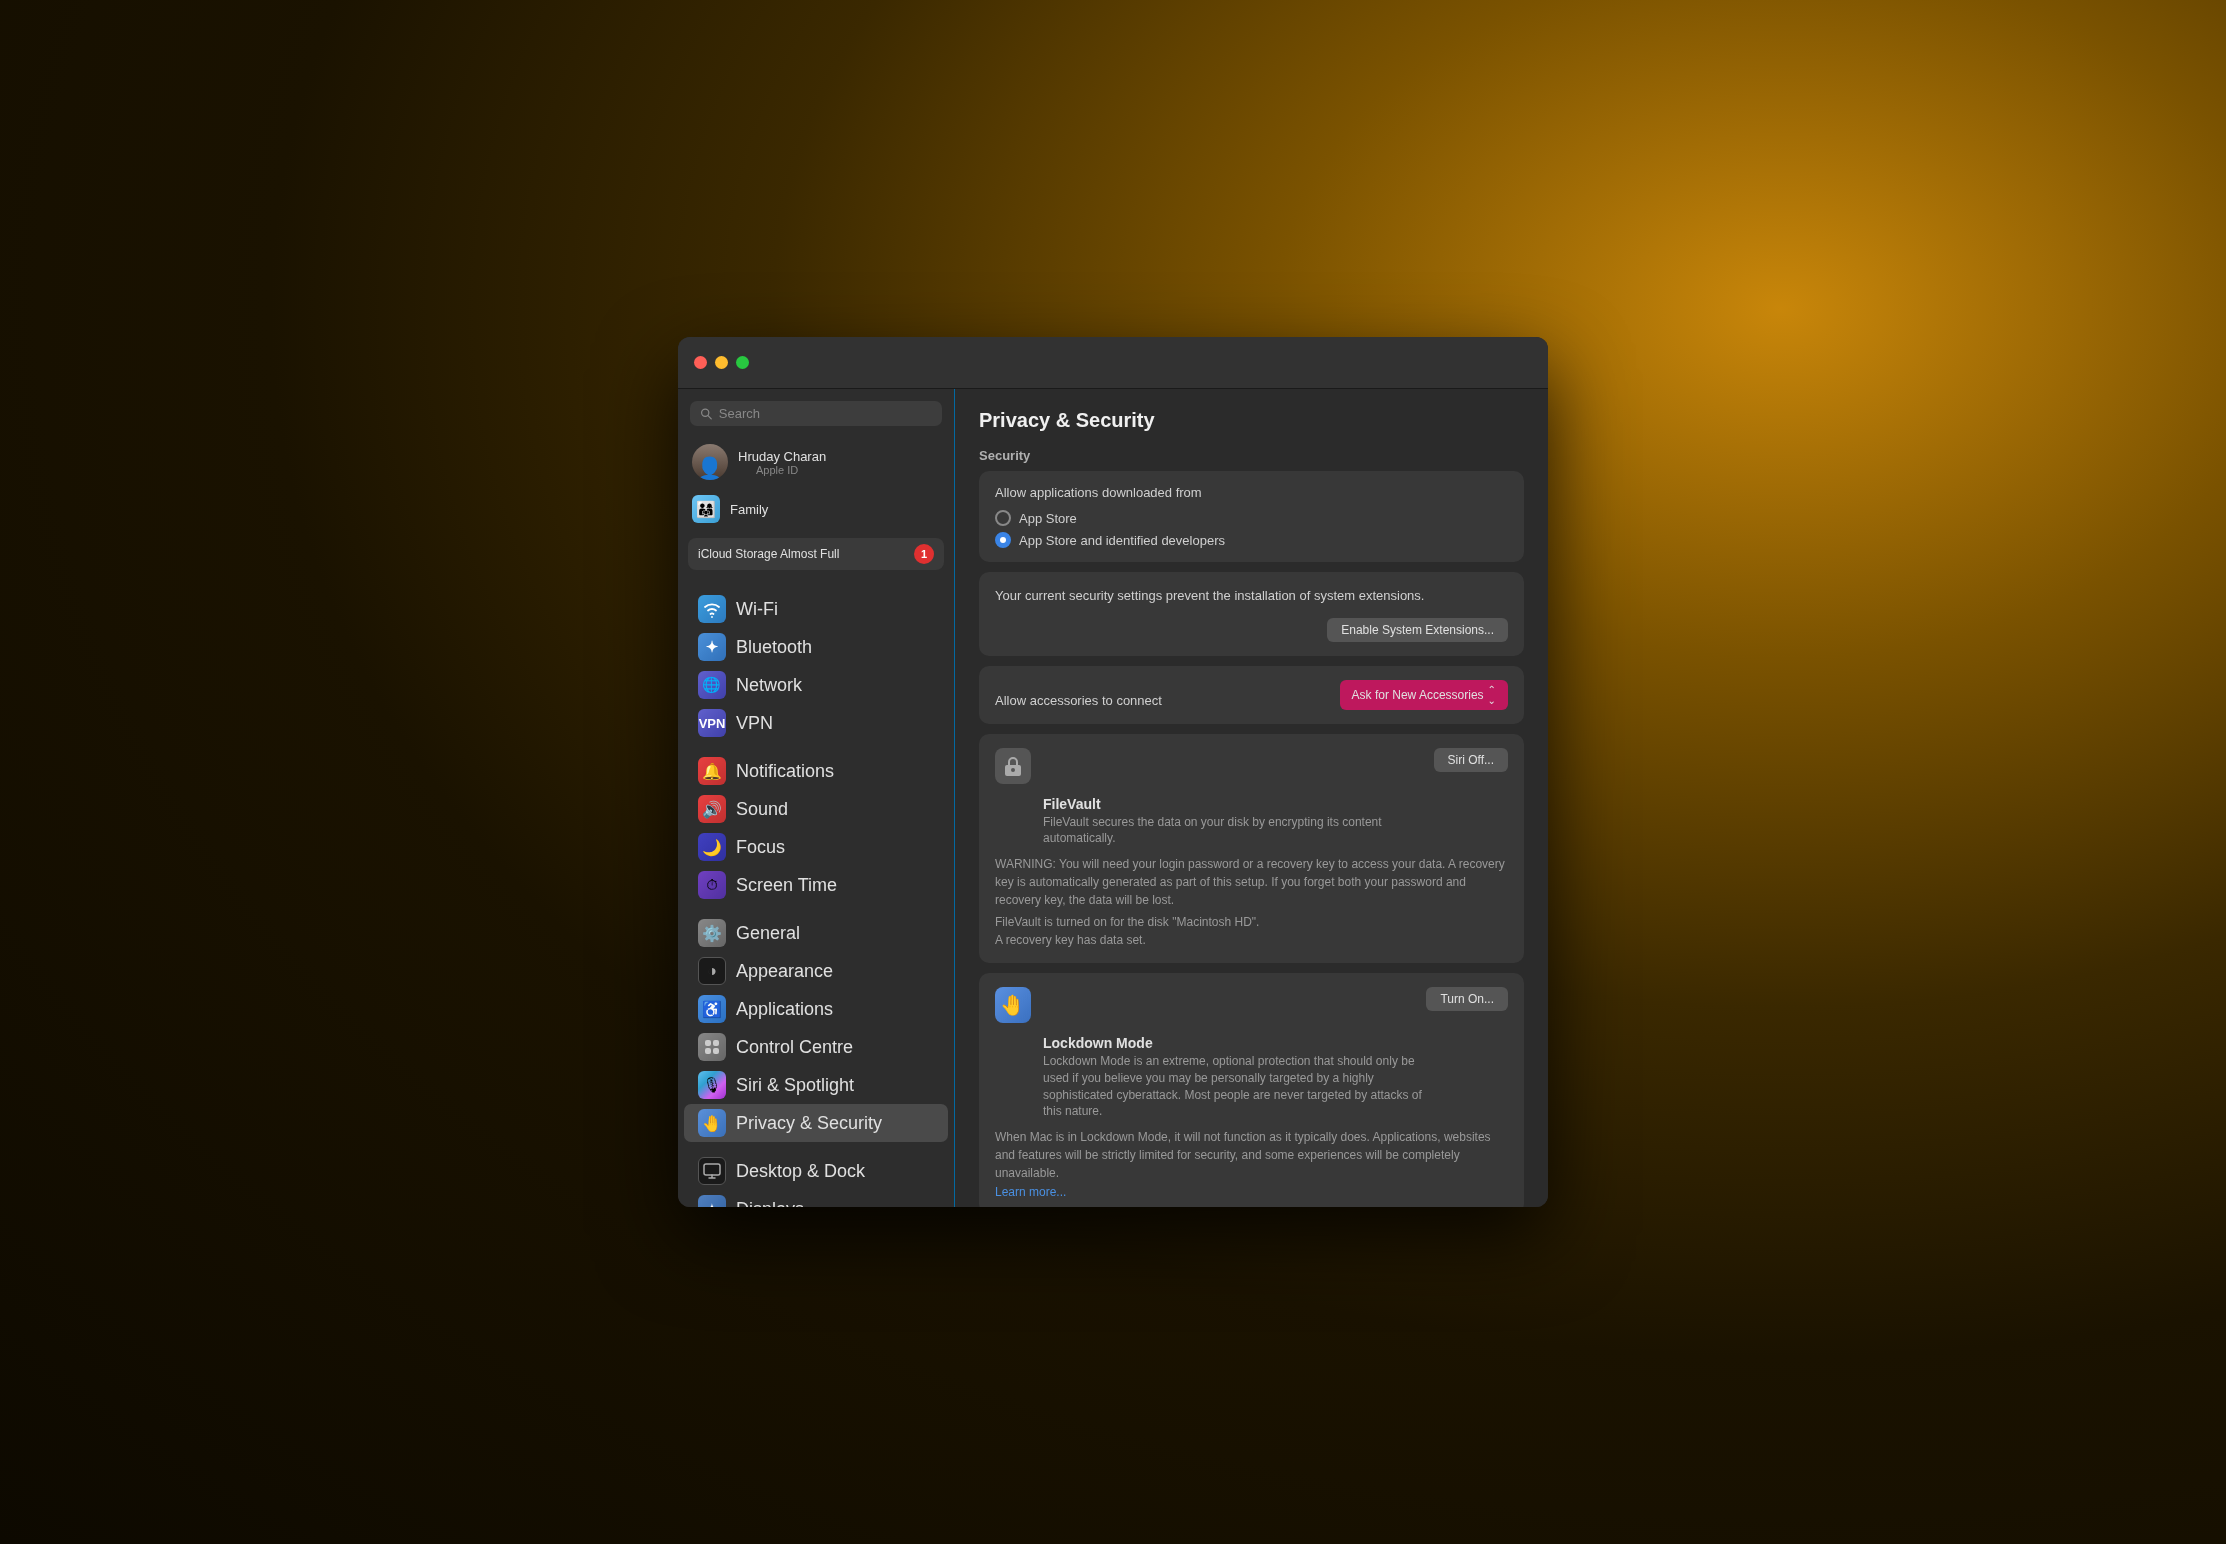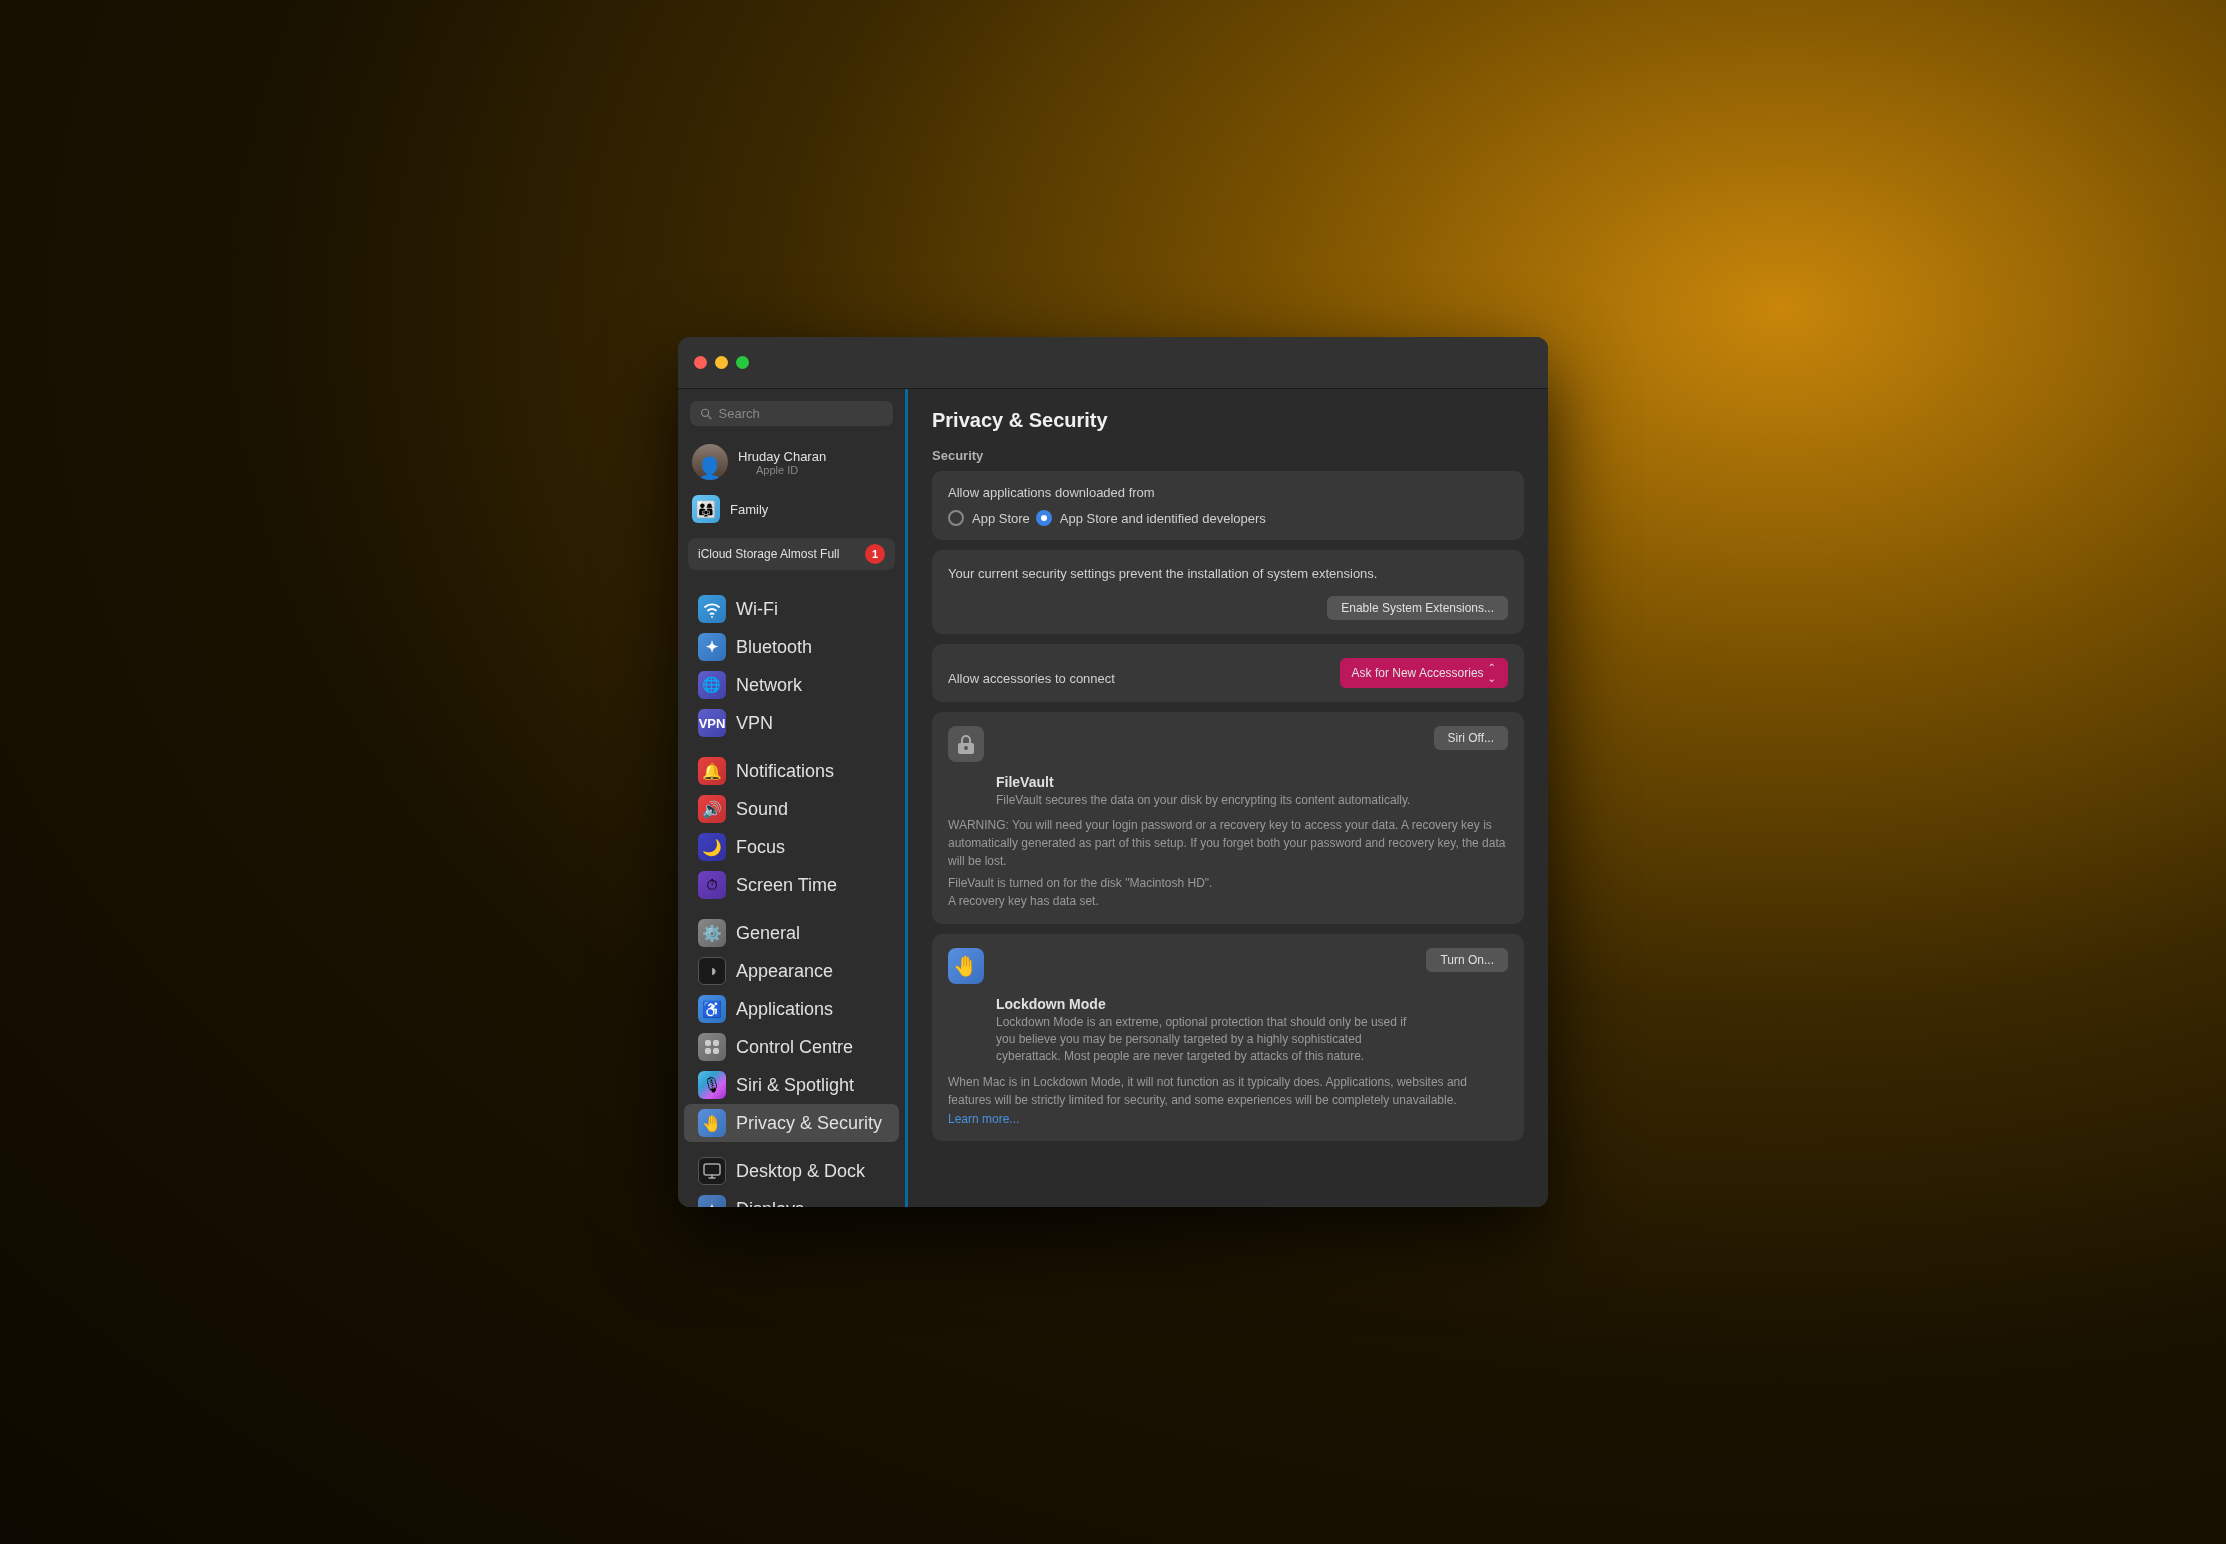--- a/index.html
+++ b/index.html
@@ -52,23 +52,23 @@
     .traffic-light.maximize { background: #28c840; }
 
     .content-area {
       display: flex;
       flex: 1;
       overflow: hidden;
     }
 
     
     .sidebar {
-      width: 230px;
+      width: 277px;
       background: #2d2d2d;
-      border-right: 3px solid #0369a1;
+      border-right: 1px solid #0369a1;
       display: flex;
       flex-direction: column;
       overflow-y: auto;
       padding: 12px 0;
       flex-shrink: 0;
     }
 
     .sidebar::-webkit-scrollbar { width: 0; }
 
     .search-bar {
@@ -267,21 +267,21 @@
       padding: 14px 16px;
       margin-bottom: 10px;
     }
 
     .card-title {
       font-size: 13px;
       color: #d0d0d0;
       margin-bottom: 10px;
     }
 
-    .radio-group { display: flex; flex-direction: row; gap: 6px; }
+    .radio-group { display: flex; flex-direction: column; gap: 6px; }
 
     .radio-option {
       display: flex;
       align-items: center;
       gap: 8px;
       cursor: pointer;
     }
 
     .radio-circle {
       width: 16px;

